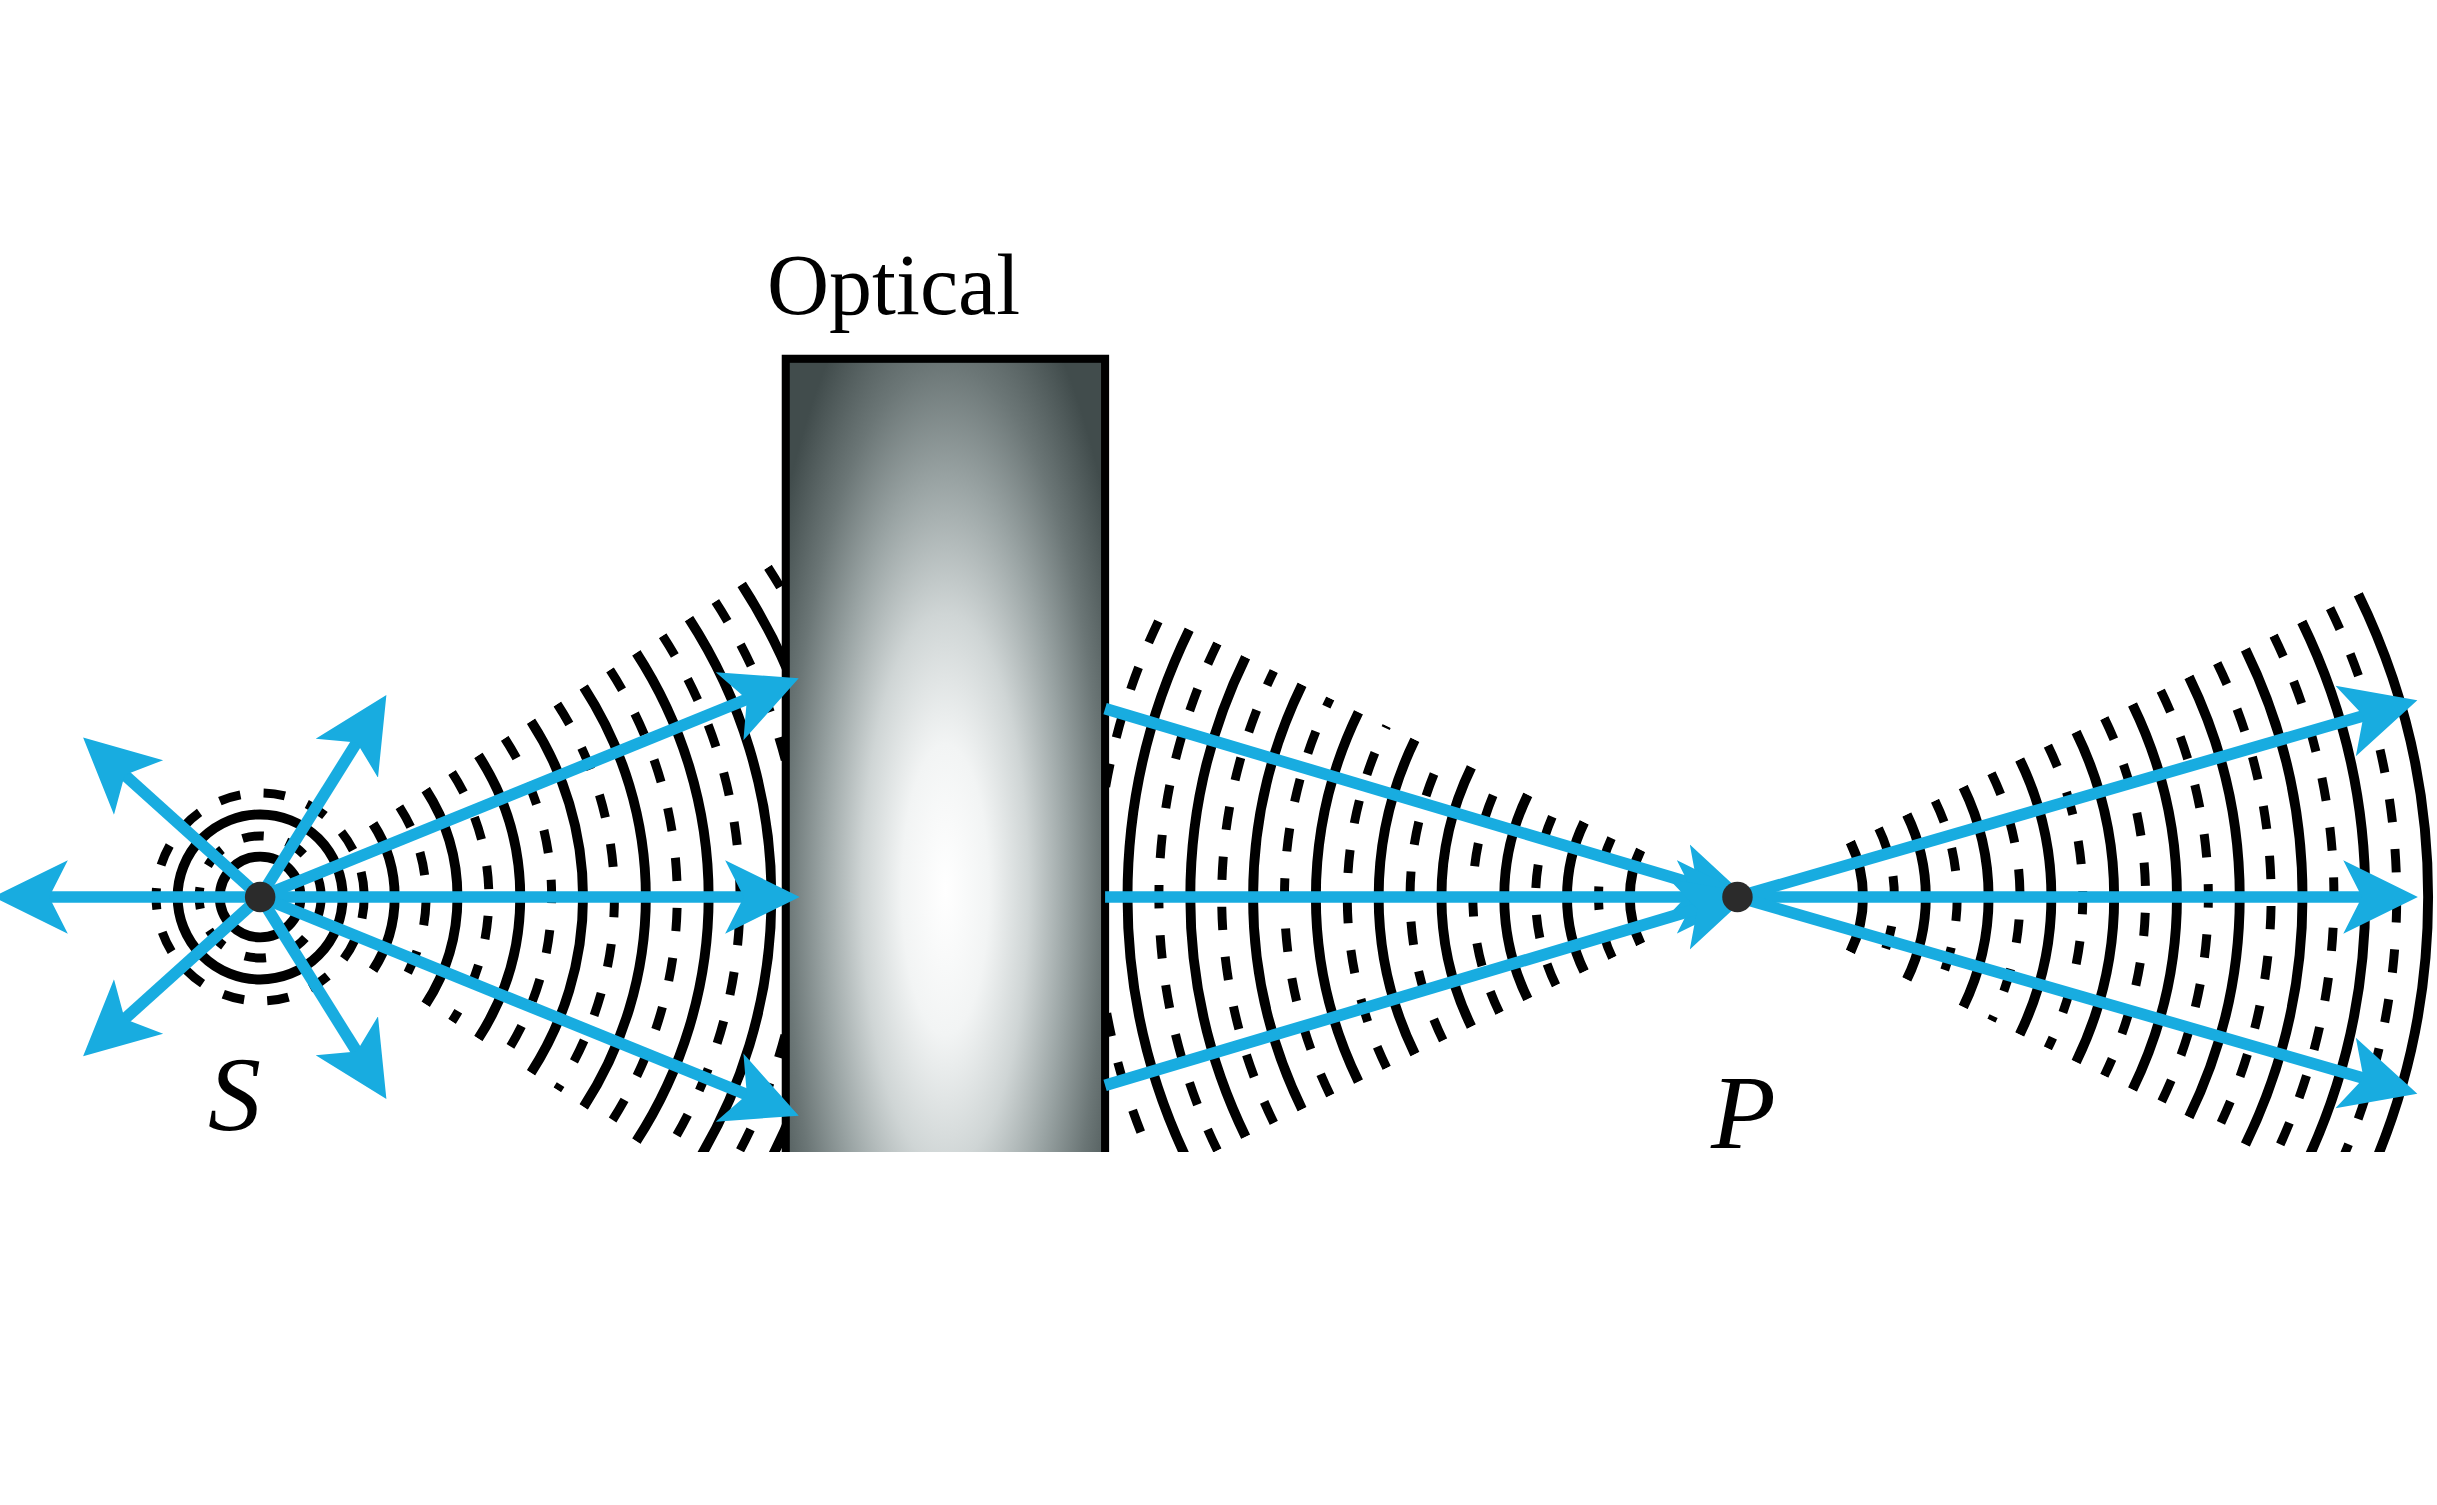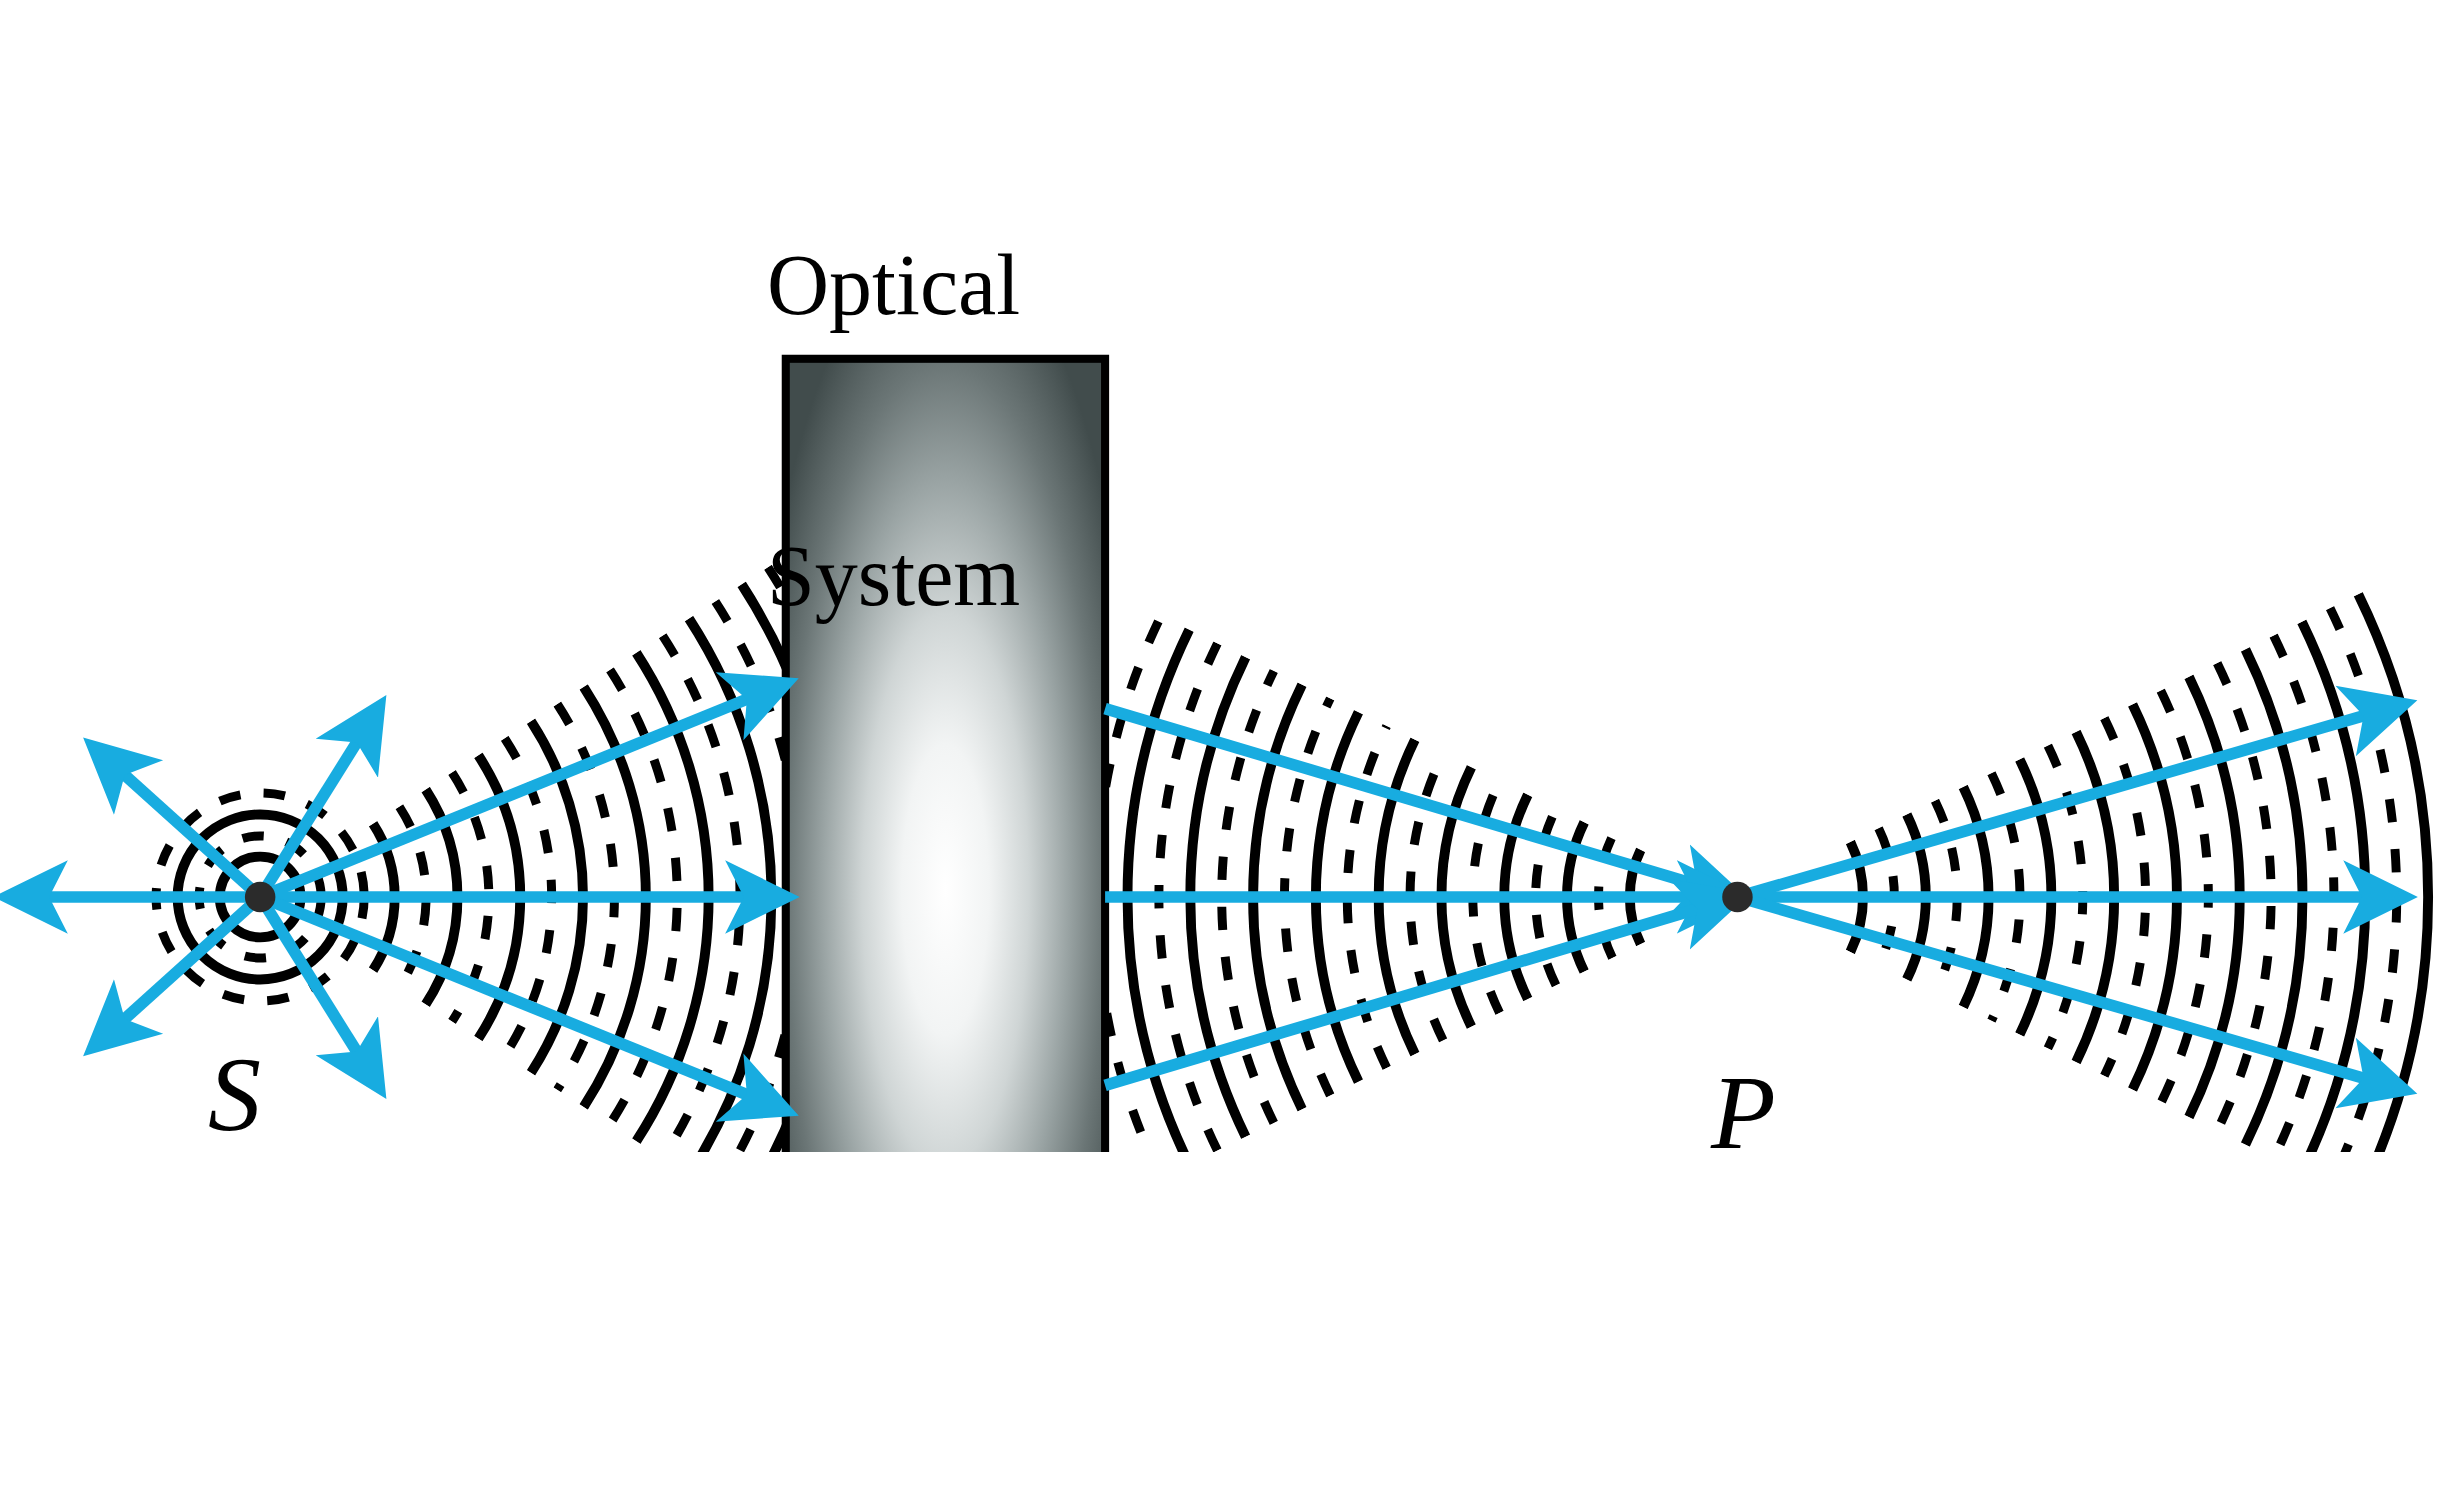--- a/index.html
+++ b/index.html
@@ -140,20 +140,19 @@
       </g>
 
     <g>
       <circle id="dotS" cx="290" cy="1000" r="17" fill="#2b2b2b"></circle>
       <circle id="dotP" cx="1937" cy="1000" r="17" fill="#2b2b2b"></circle>
     </g>
   </svg>
 
   <div class="ttl" id="titleBox" style="left: 767px; top: 43px; font-size: 86px; color: rgb(0, 0, 0);">
     <div>Optical</div>
-    <div>System</div>
   </div>
 
   <div class="lbl" id="lblS" style="left: 208px; top: 1042px;">S</div>
   <div class="lbl" id="lblP" style="left: 1711px; top: 1060px;">P</div>
 
 </div>
 
 
 </body></html>

